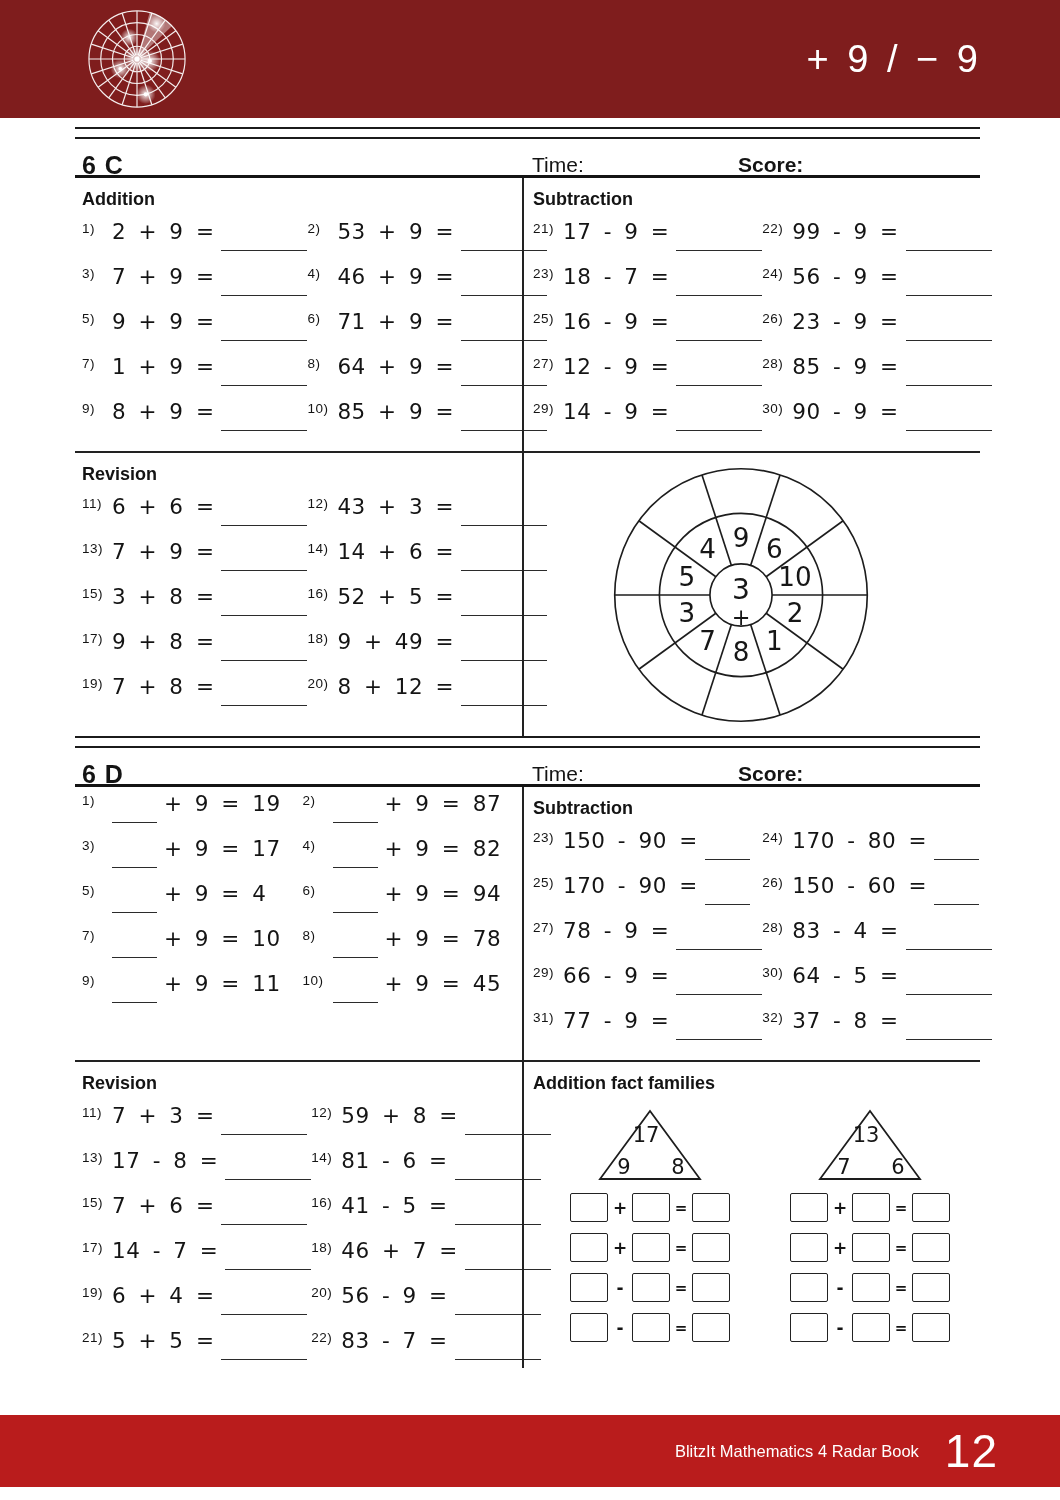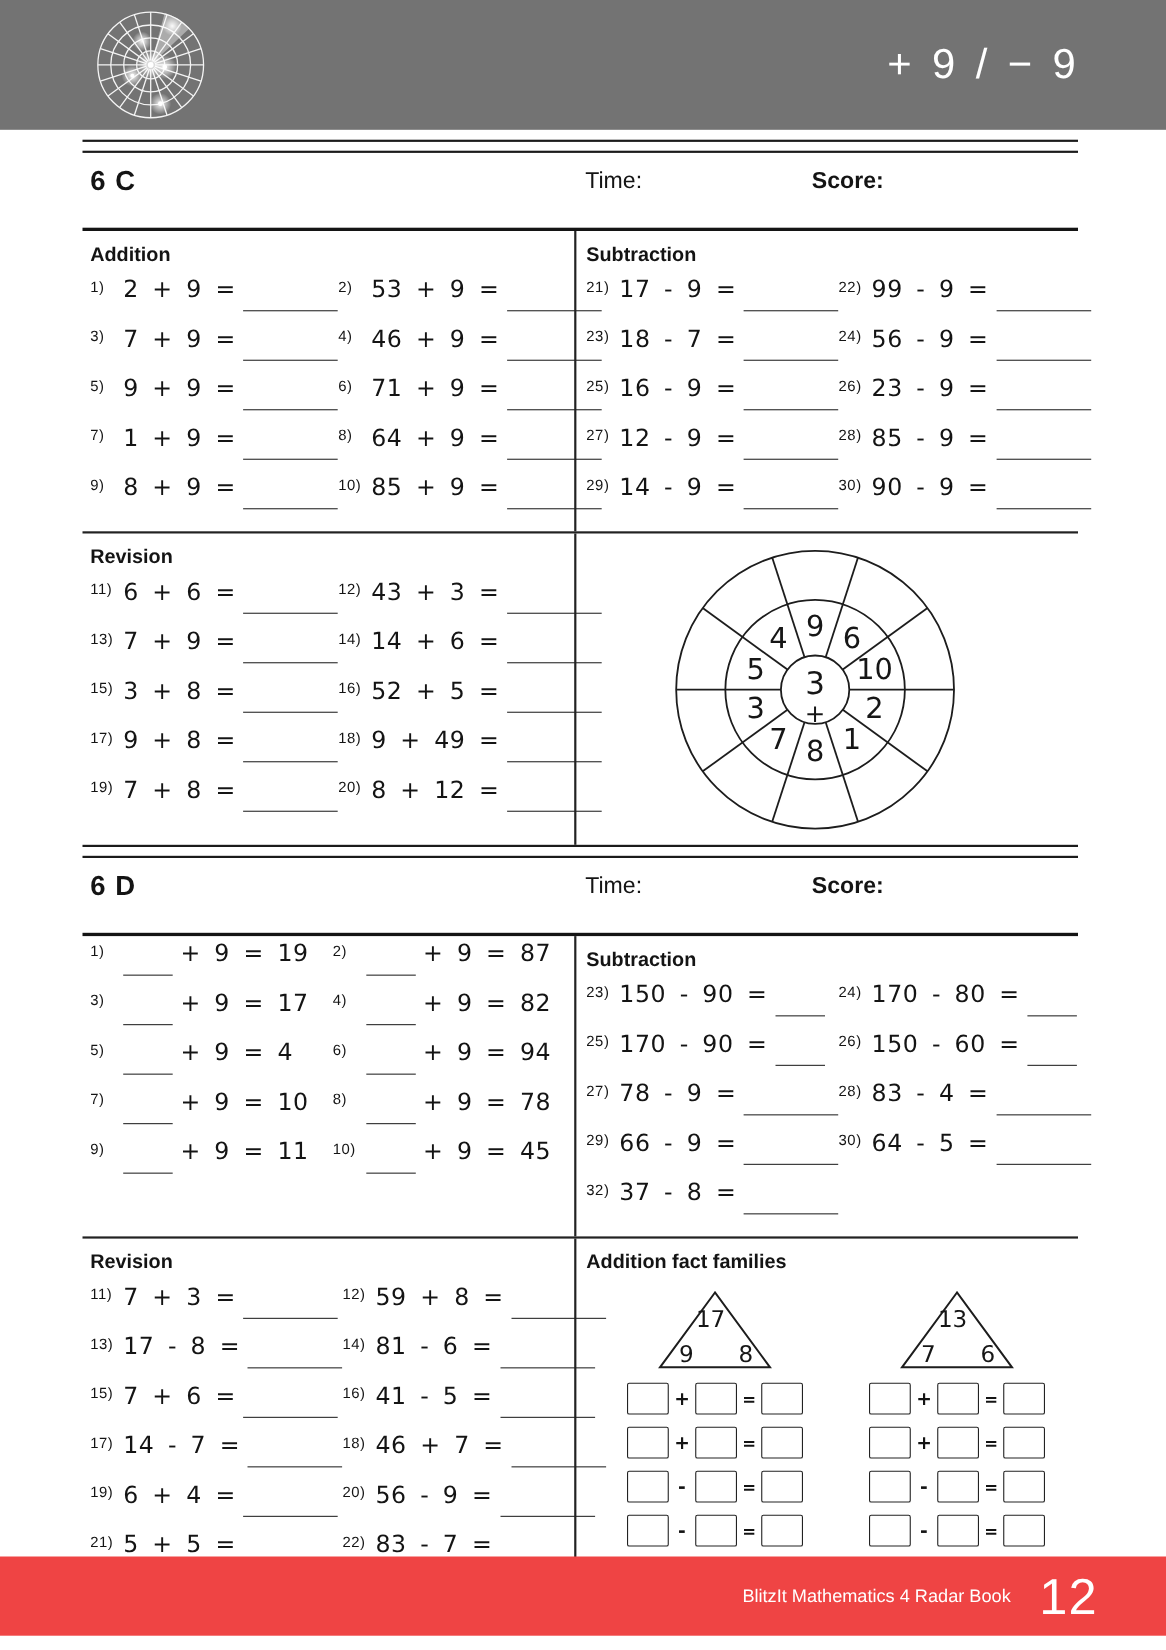--- a/index.html
+++ b/index.html
@@ -1,35 +1,35 @@
 <!DOCTYPE html>
 <html><head>
 <meta charset="utf-8">
 <style>
   *{box-sizing:border-box;margin:0;padding:0}
   html,body{width:1060px}
   body{height:1500px;background:#fff;color:#141414;font-family:"Liberation Sans",sans-serif;position:relative;overflow:hidden}
 
   
-  .topbar{height:118px;background:#737373;display:flex;align-items:center}
+  .topbar{height:118px;background:#7f1d1d;display:flex;align-items:center}
   .logo-wrap{margin-left:86px;width:102px;height:104px}
   .head-title{margin-left:auto;margin-right:78px;color:#fff;font-size:38px;font-weight:400;letter-spacing:4px;white-space:pre}
-  .botbar{position:absolute;left:0;right:0;top:1415px;height:72px;background:#ef4444;
+  .botbar{position:absolute;left:0;right:0;top:1415px;height:72px;background:#b91c1c;
           display:flex;align-items:center;justify-content:flex-end;padding-right:62px;gap:26px}
   .book-title{color:#fff;font-size:16.5px}
   .page-num{color:#fff;font-size:46px;font-weight:400;letter-spacing:1px}
 
   
   main{margin-left:75px;width:905px}
   .double-rule{margin-top:9px;height:12px;border-top:2.5px solid #1b1b1b;border-bottom:2px solid #1b1b1b}
   .double-rule.mid{margin-top:0}
   .thick-rule{border-top:3.5px solid #141414}
   .thin-rule{border-top:2px solid #222}
 
-  .sec-head{height:68px;position:relative}
+  .sec-head{height:36px;position:relative}
   .sec-title{position:absolute;left:7px;top:12px;font-size:25px;font-weight:bold;letter-spacing:1px}
   .time-label{position:absolute;left:457px;top:14px;font-size:21px;font-weight:normal}
   .score-label{position:absolute;left:663px;top:14px;font-size:21px;font-weight:bold}
 
   .cols{display:grid;grid-template-columns:448px 457px;position:relative}
   .cols::before{content:"";position:absolute;left:447px;top:0;bottom:0;width:1.7px;background:#222}
   .cols.cols-last::before{bottom:6px}
   .col{padding-left:7px;min-width:0}
   .col.right{padding-left:10px}
   .col-heading{font-size:18px;font-weight:bold;margin:11px 0 5px}
@@ -418,20 +418,25 @@
             <span class="pnum">29)</span>
             <span class="pexpr">66 - 9 =</span>
             <span class="blank"></span>
           </div>
           <div class="prob">
             <span class="pnum">30)</span>
             <span class="pexpr">64 - 5 =</span>
             <span class="blank"></span>
           </div>
           <div class="prob">
+            <span class="pnum">31)</span>
+            <span class="pexpr">77 - 9 =</span>
+            <span class="blank"></span>
+          </div>
+          <div class="prob">
             <span class="pnum">32)</span>
             <span class="pexpr">37 - 8 =</span>
             <span class="blank"></span>
           </div>
         </div>
     </div>
   </div>
 
   <div class="thin-rule"></div>
 

